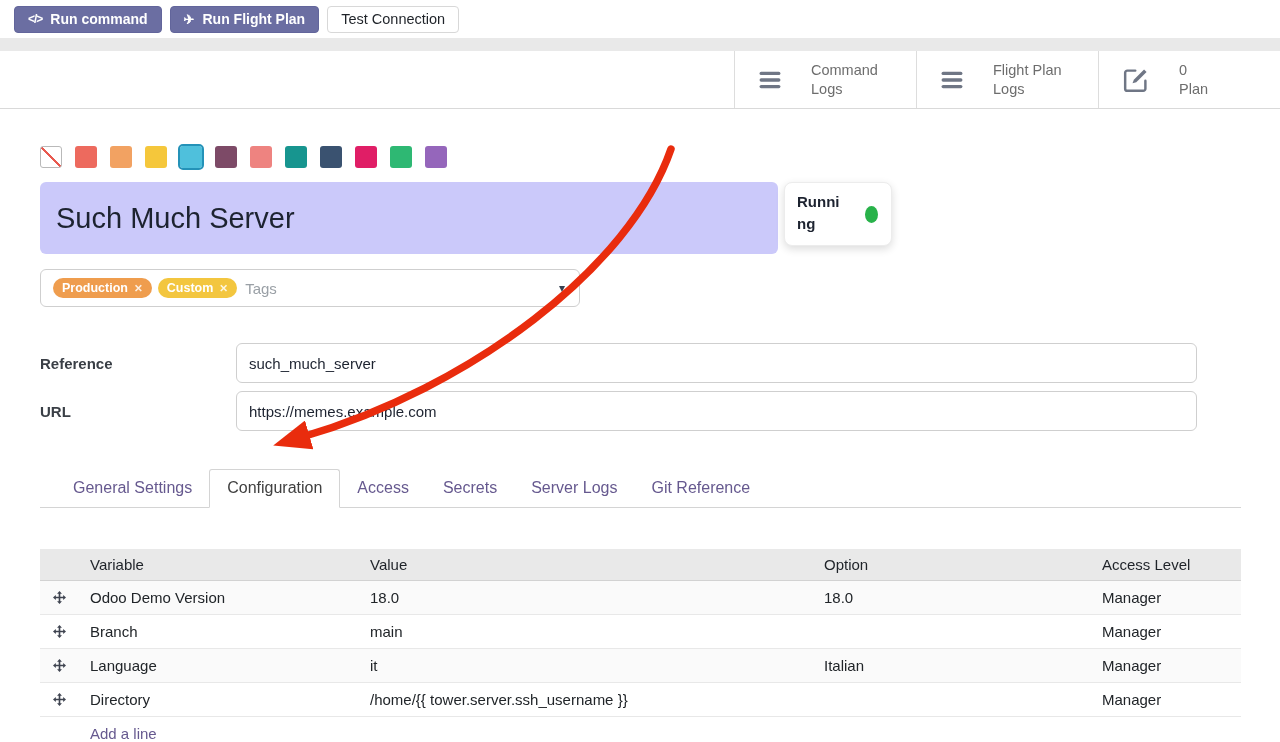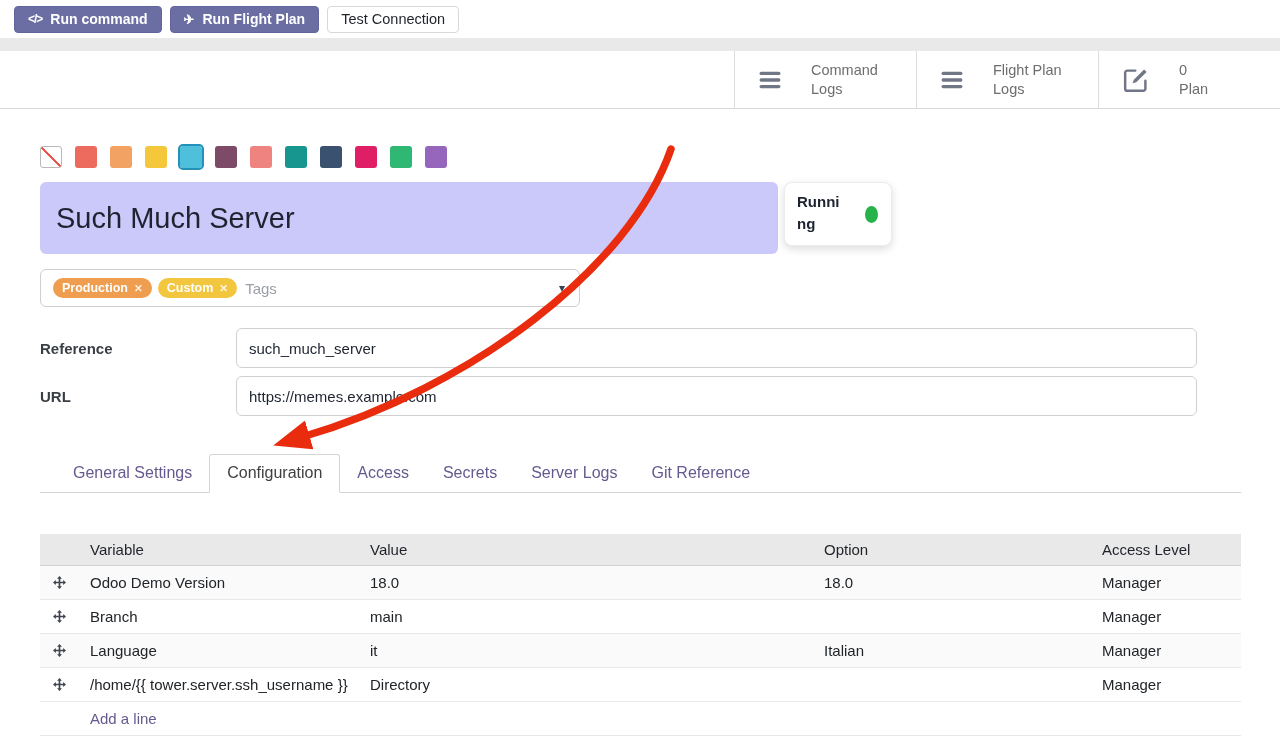--- a/index.html
+++ b/index.html
@@ -53,21 +53,21 @@
   .tags-field { margin-top:15px; width:540px; height:38px; border:1px solid #cfcfcf; border-radius:6px;
                 display:flex; align-items:center; gap:6px; padding:4px 12px; position:relative; cursor:text; }
   .tag-pill { display:inline-flex; align-items:center; gap:6px; color:#fff; font-size:12.5px; font-weight:700;
               padding:3px 9px; border-radius:11px; white-space:nowrap; }
   .tag-x { font-size:10.5px; opacity:.85; cursor:pointer; }
   .tags-ph { color:#9aa0a6; font-size:15px; margin-left:2px; }
   .caret { position:absolute; right:14px; top:50%; transform:translateY(-50%); font-size:12px; color:#374151; cursor:pointer; }
 
   
   .field-row { margin-top:8px; display:flex; align-items:center; padding-right:44px; }
-  .field-row.first { margin-top:21px;justify-content:space-between; }
+  .field-row.first { margin-top:36px;justify-content:space-between; }
   .field-label { width:196px; font-weight:700; font-size:15px; color:#3a3f46; }
   .field-input { flex:1; height:40px; border:1px solid #cfcfcf; border-radius:6px; padding:0 12px;
                  font-size:15px; font-family:inherit; color:#1d2330; background:#fff; outline:none; }
 
   
   .tabs { margin-top:36px; display:flex; align-items:flex-end; border-bottom:1px solid #d4d4d4;
           padding-left:16px; height:41px; }
   .tab { padding:9px 17px 10px; font-size:16px; color:#66598f; cursor:pointer; white-space:nowrap; }
   .tab.active { background:#fff; border:1px solid #d4d4d4; border-bottom:1px solid #fff; margin-bottom:-1px;
                 border-radius:3px 3px 0 0; color:#404040; }
@@ -235,22 +235,22 @@
           <div class="tcell">it</div>
           <div class="tcell">Italian</div>
           <div class="tcell">Manager</div>
         </div>
         <div class="trow">
           <div class="tcell handle">
             <svg width="13" height="13" viewBox="0 0 16 16">
               <path d="M8 0 L11 3.5 H9 V7 H12.5 V5 L16 8 L12.5 11 V9 H9 V12.5 H11 L8 16 L5 12.5 H7 V9 H3.5 V11 L0 8 L3.5 5 V7 H7 V3.5 H5 Z" fill="#3f4450"></path>
             </svg>
           </div>
+          <div class="tcell">Directory</div>
           <div class="tcell">/home/{{ tower.server.ssh_username }}</div>
-          <div class="tcell">Directory</div>
           <div class="tcell"></div>
           <div class="tcell">Manager</div>
         </div>
       </div>
     <div class="addline-row">
       <span class="addline">Add a line</span>
     </div>
   </div>
 
 </div>

